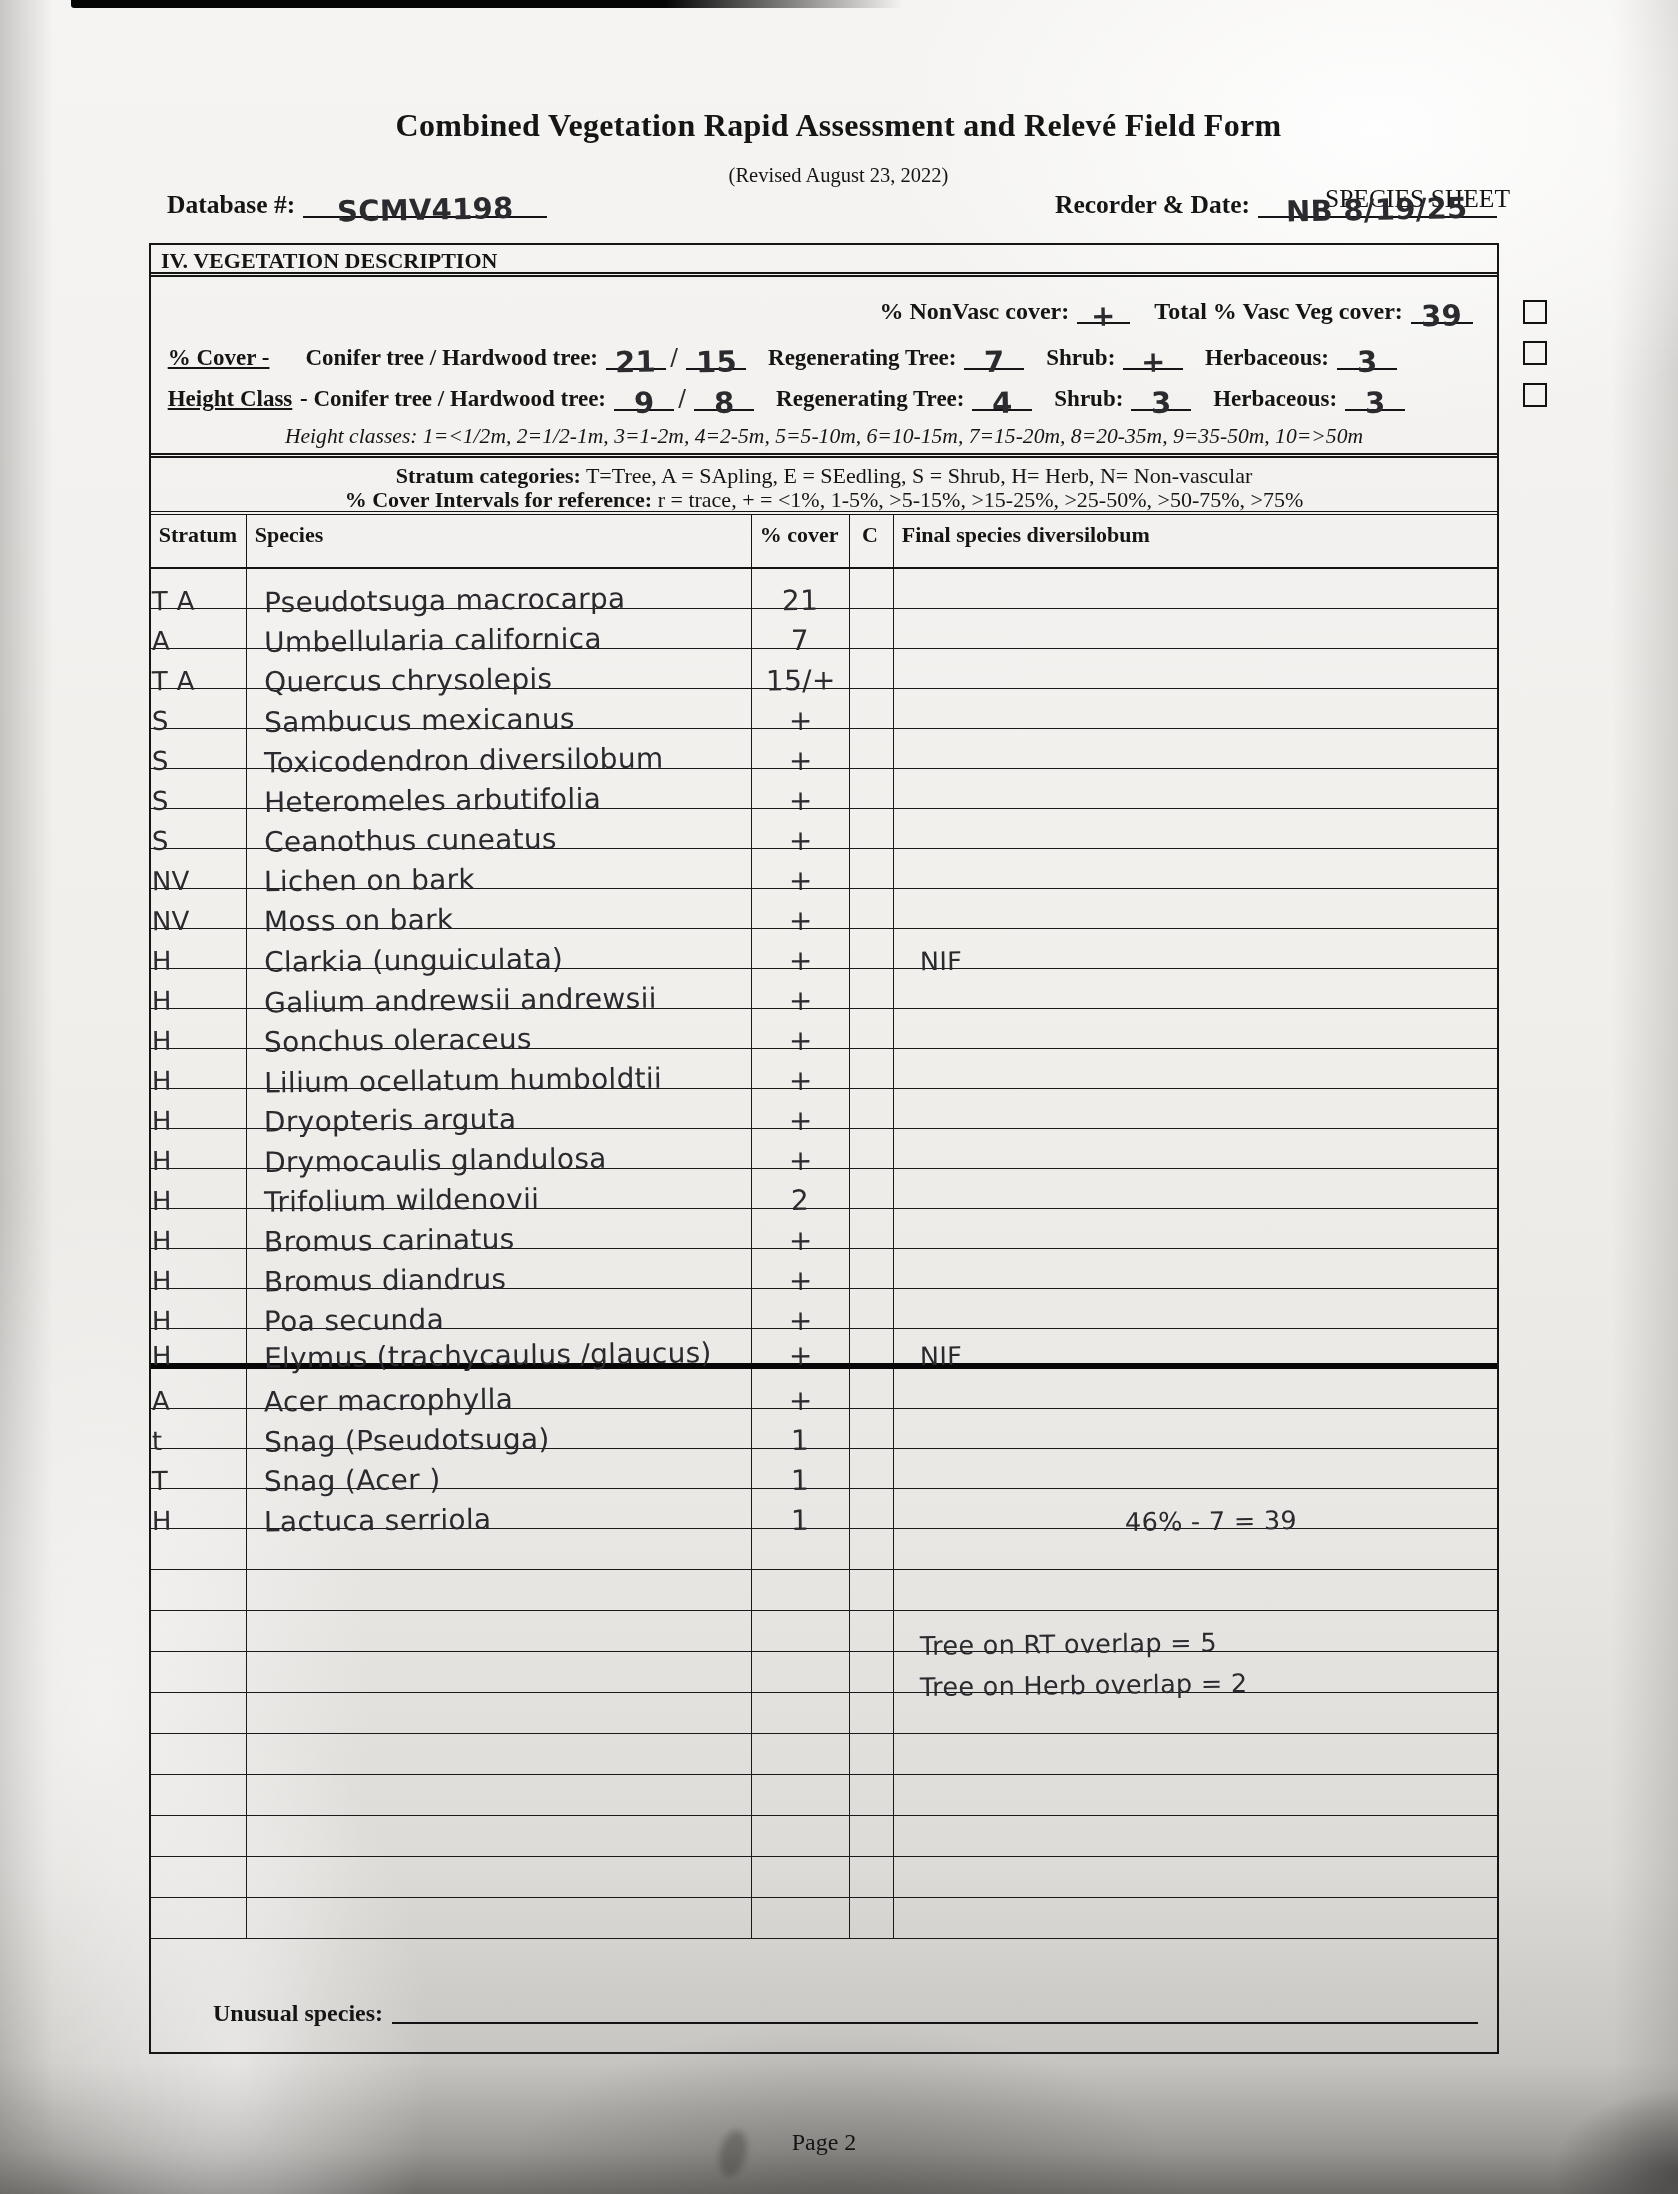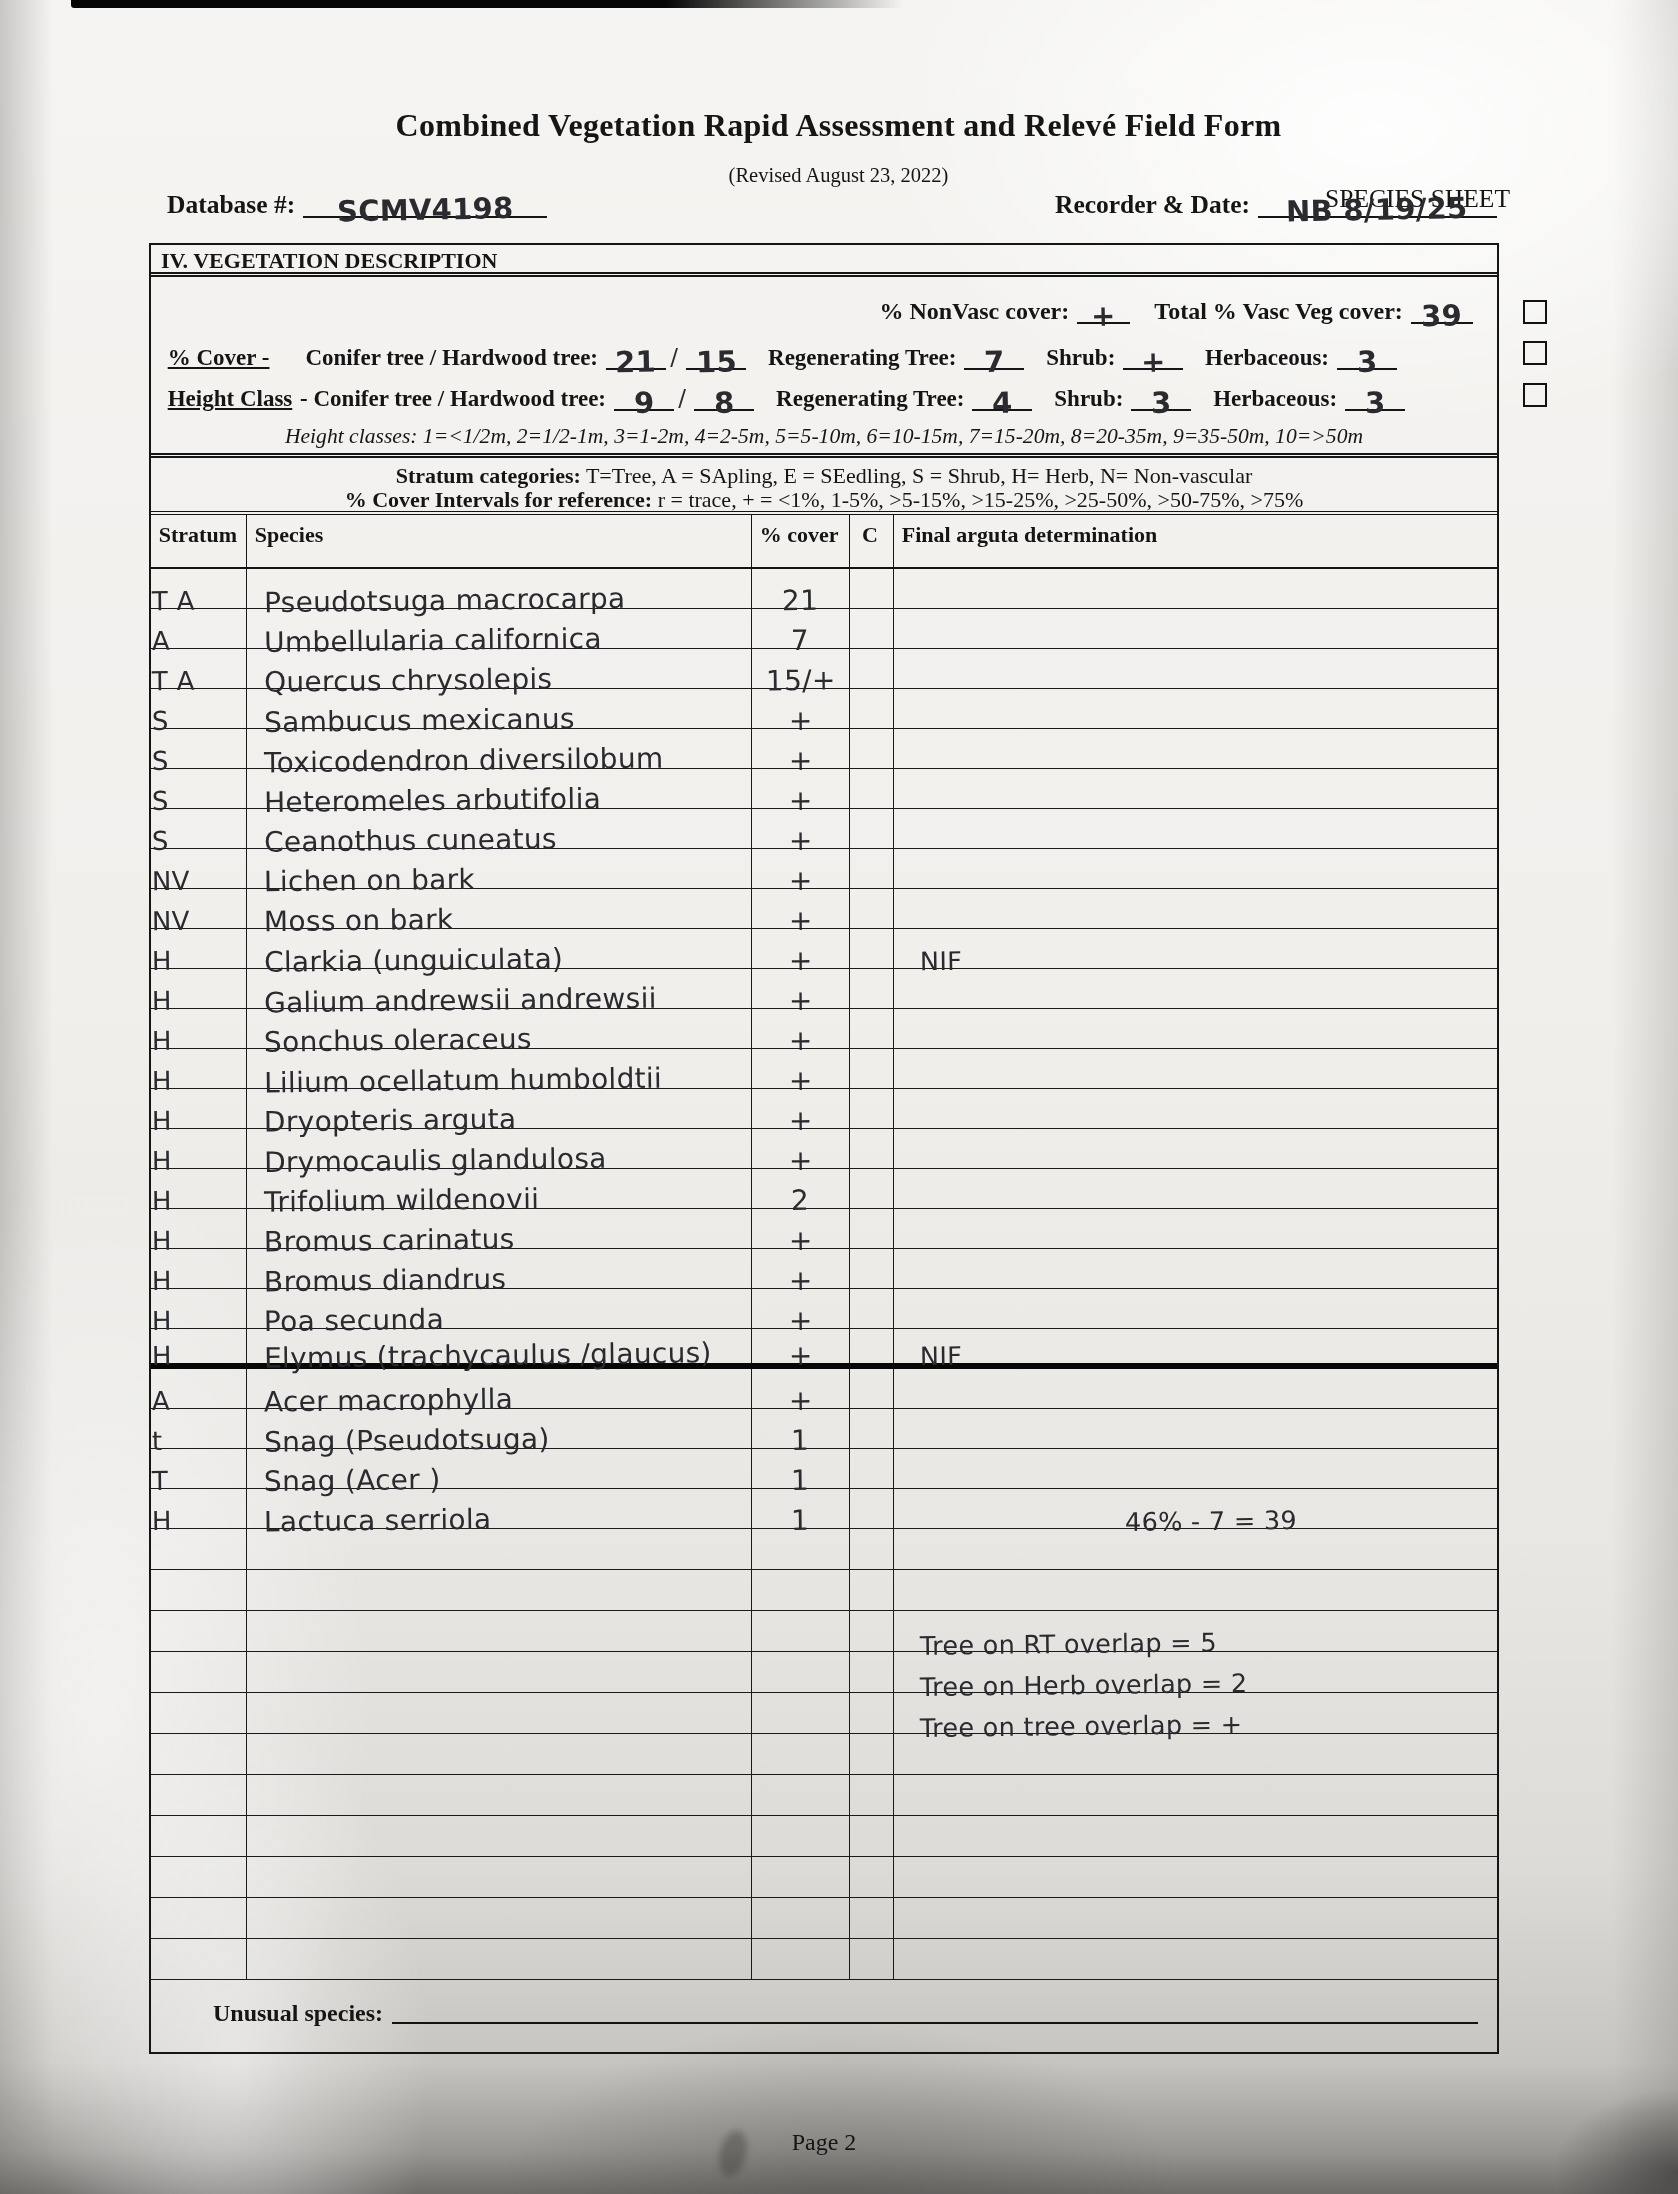--- a/index.html
+++ b/index.html
@@ -190,21 +190,21 @@
     <div class="note intnote">
       <b>% Cover Intervals for reference:</b><span> r = trace,  + = &lt;1%,   1-5%,   &gt;5-15%,   &gt;15-25%,   &gt;25-50%,   &gt;50-75%,   &gt;75%</span>
     </div>
 
     <div class="tbl">
       <div class="thead">
         <div>Stratum</div>
         <div>Species</div>
         <div>% cover</div>
         <div class="hc">C</div>
-        <div>Final arguta determination</div>
+        <div>Final species diversilobum</div>
       </div>
       <div id="tbody">
           <div class="tr">
             <div class="td strat">
               <span class="hw">T A</span>
             </div>
             <div class="td sp">
               <span class="hw">Pseudotsuga macrocarpa</span>
             </div>
             <div class="td cov">
@@ -667,37 +667,20 @@
               <span class="hw"></span>
             </div>
             <div class="td cov">
               <span class="hw"></span>
             </div>
             <div class="td cc">
               <span class="hw"></span>
             </div>
             <div class="td fin">
               <span class="hw">Tree on Herb overlap = 2</span>
-            </div>
-          </div>
-          <div class="tr empty">
-            <div class="td strat">
-              <span class="hw"></span>
-            </div>
-            <div class="td sp">
-              <span class="hw"></span>
-            </div>
-            <div class="td cov">
-              <span class="hw"></span>
-            </div>
-            <div class="td cc">
-              <span class="hw"></span>
-            </div>
-            <div class="td fin">
-              <span class="hw">Tree on tree overlap = +</span>
             </div>
           </div>
           <div class="tr empty">
             <div class="td strat">
               <span class="hw"></span>
             </div>
             <div class="td sp">
               <span class="hw"></span>
             </div>
             <div class="td cov">

